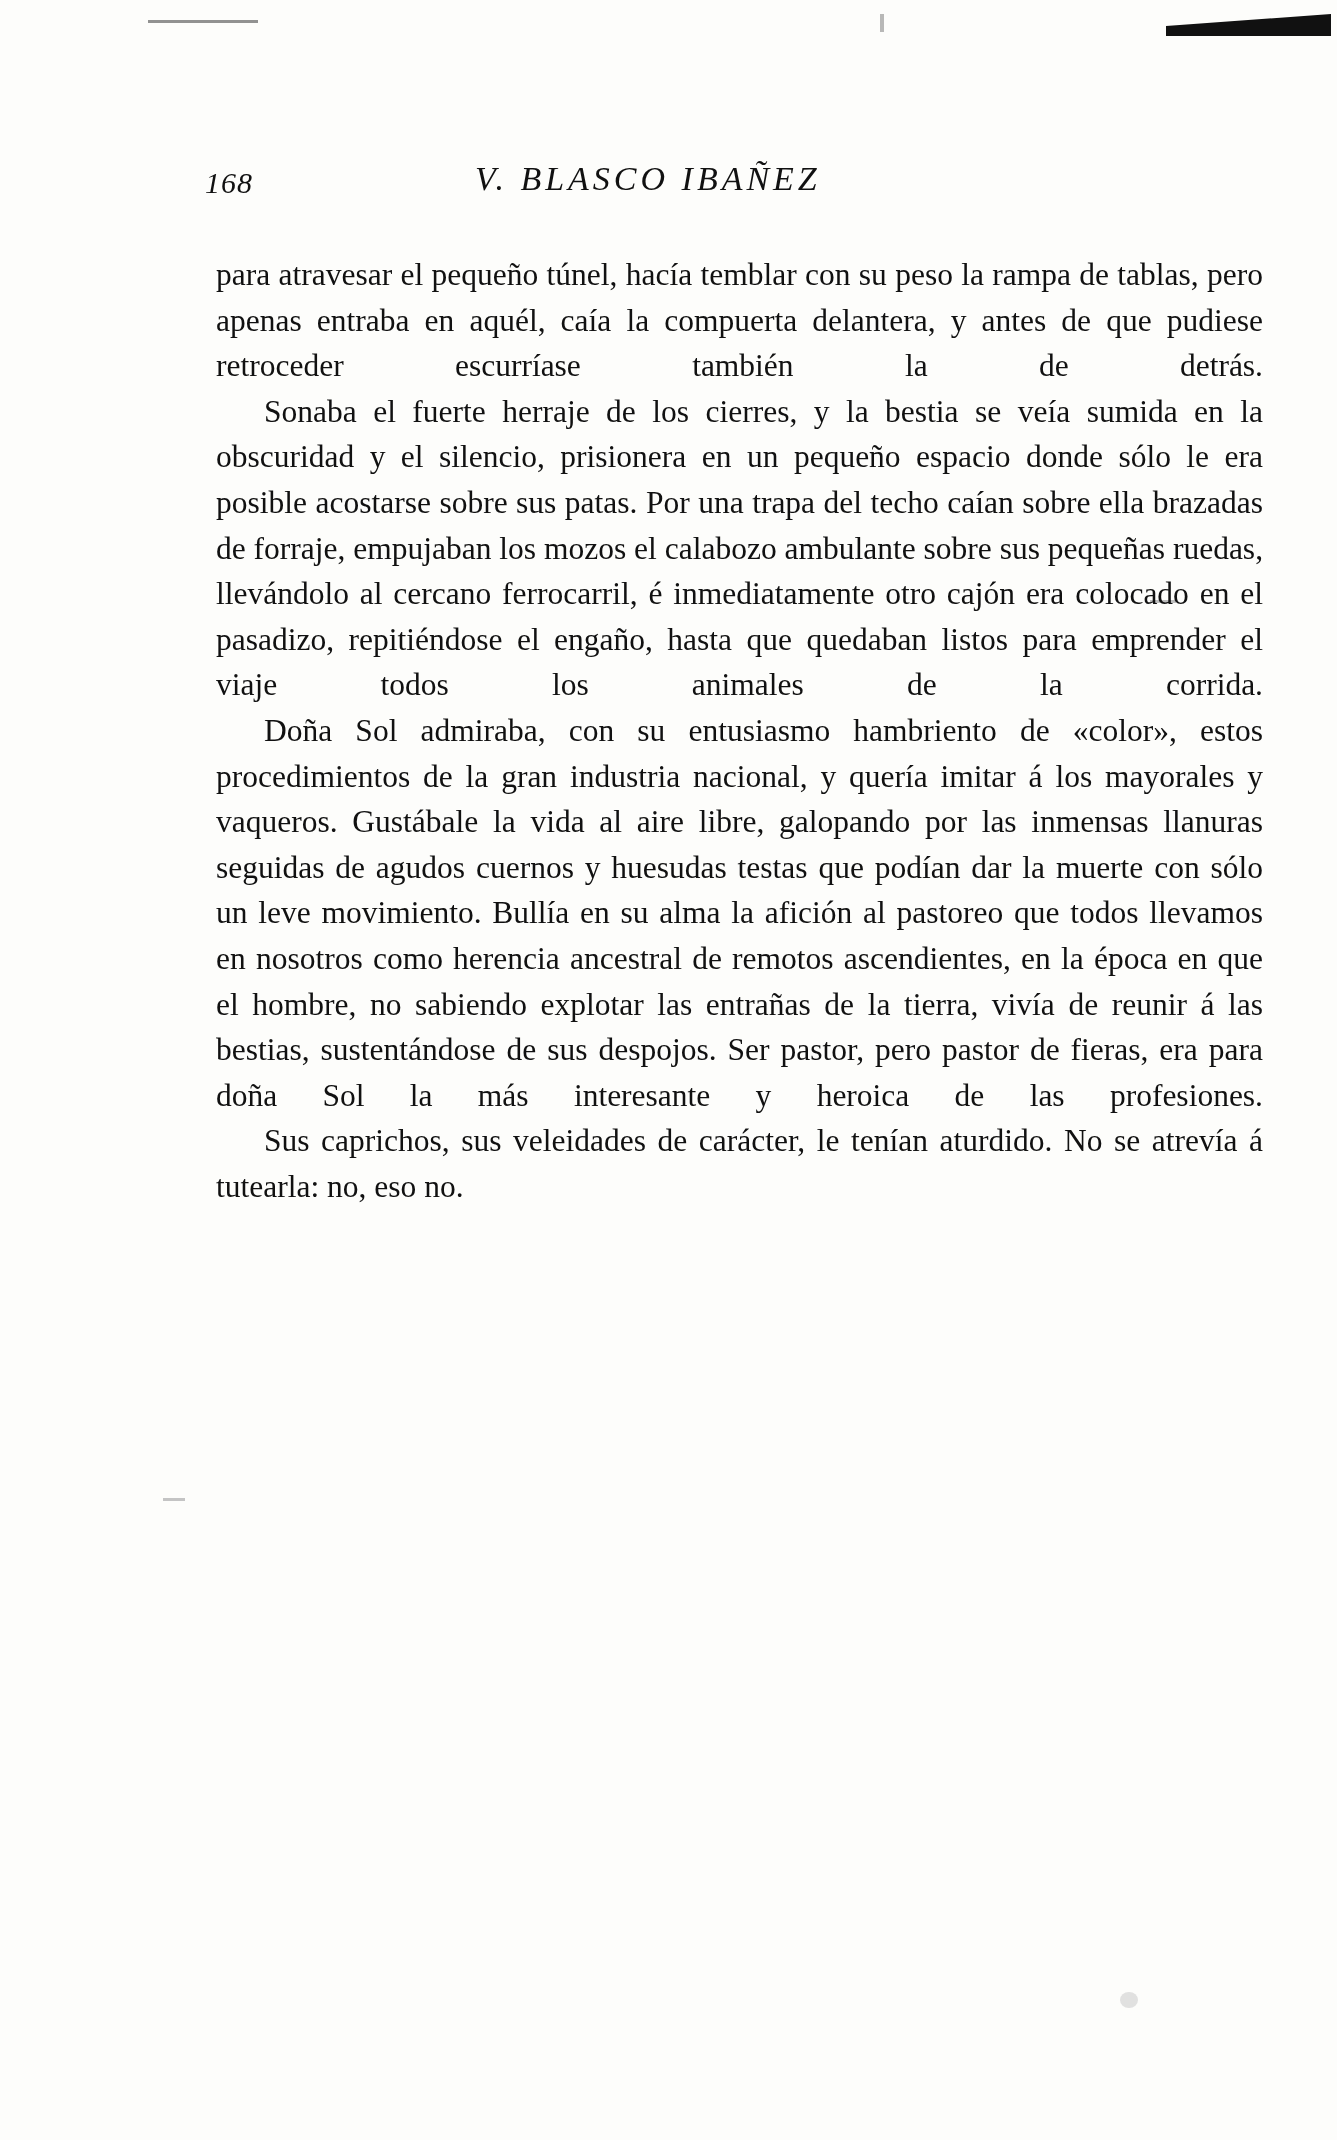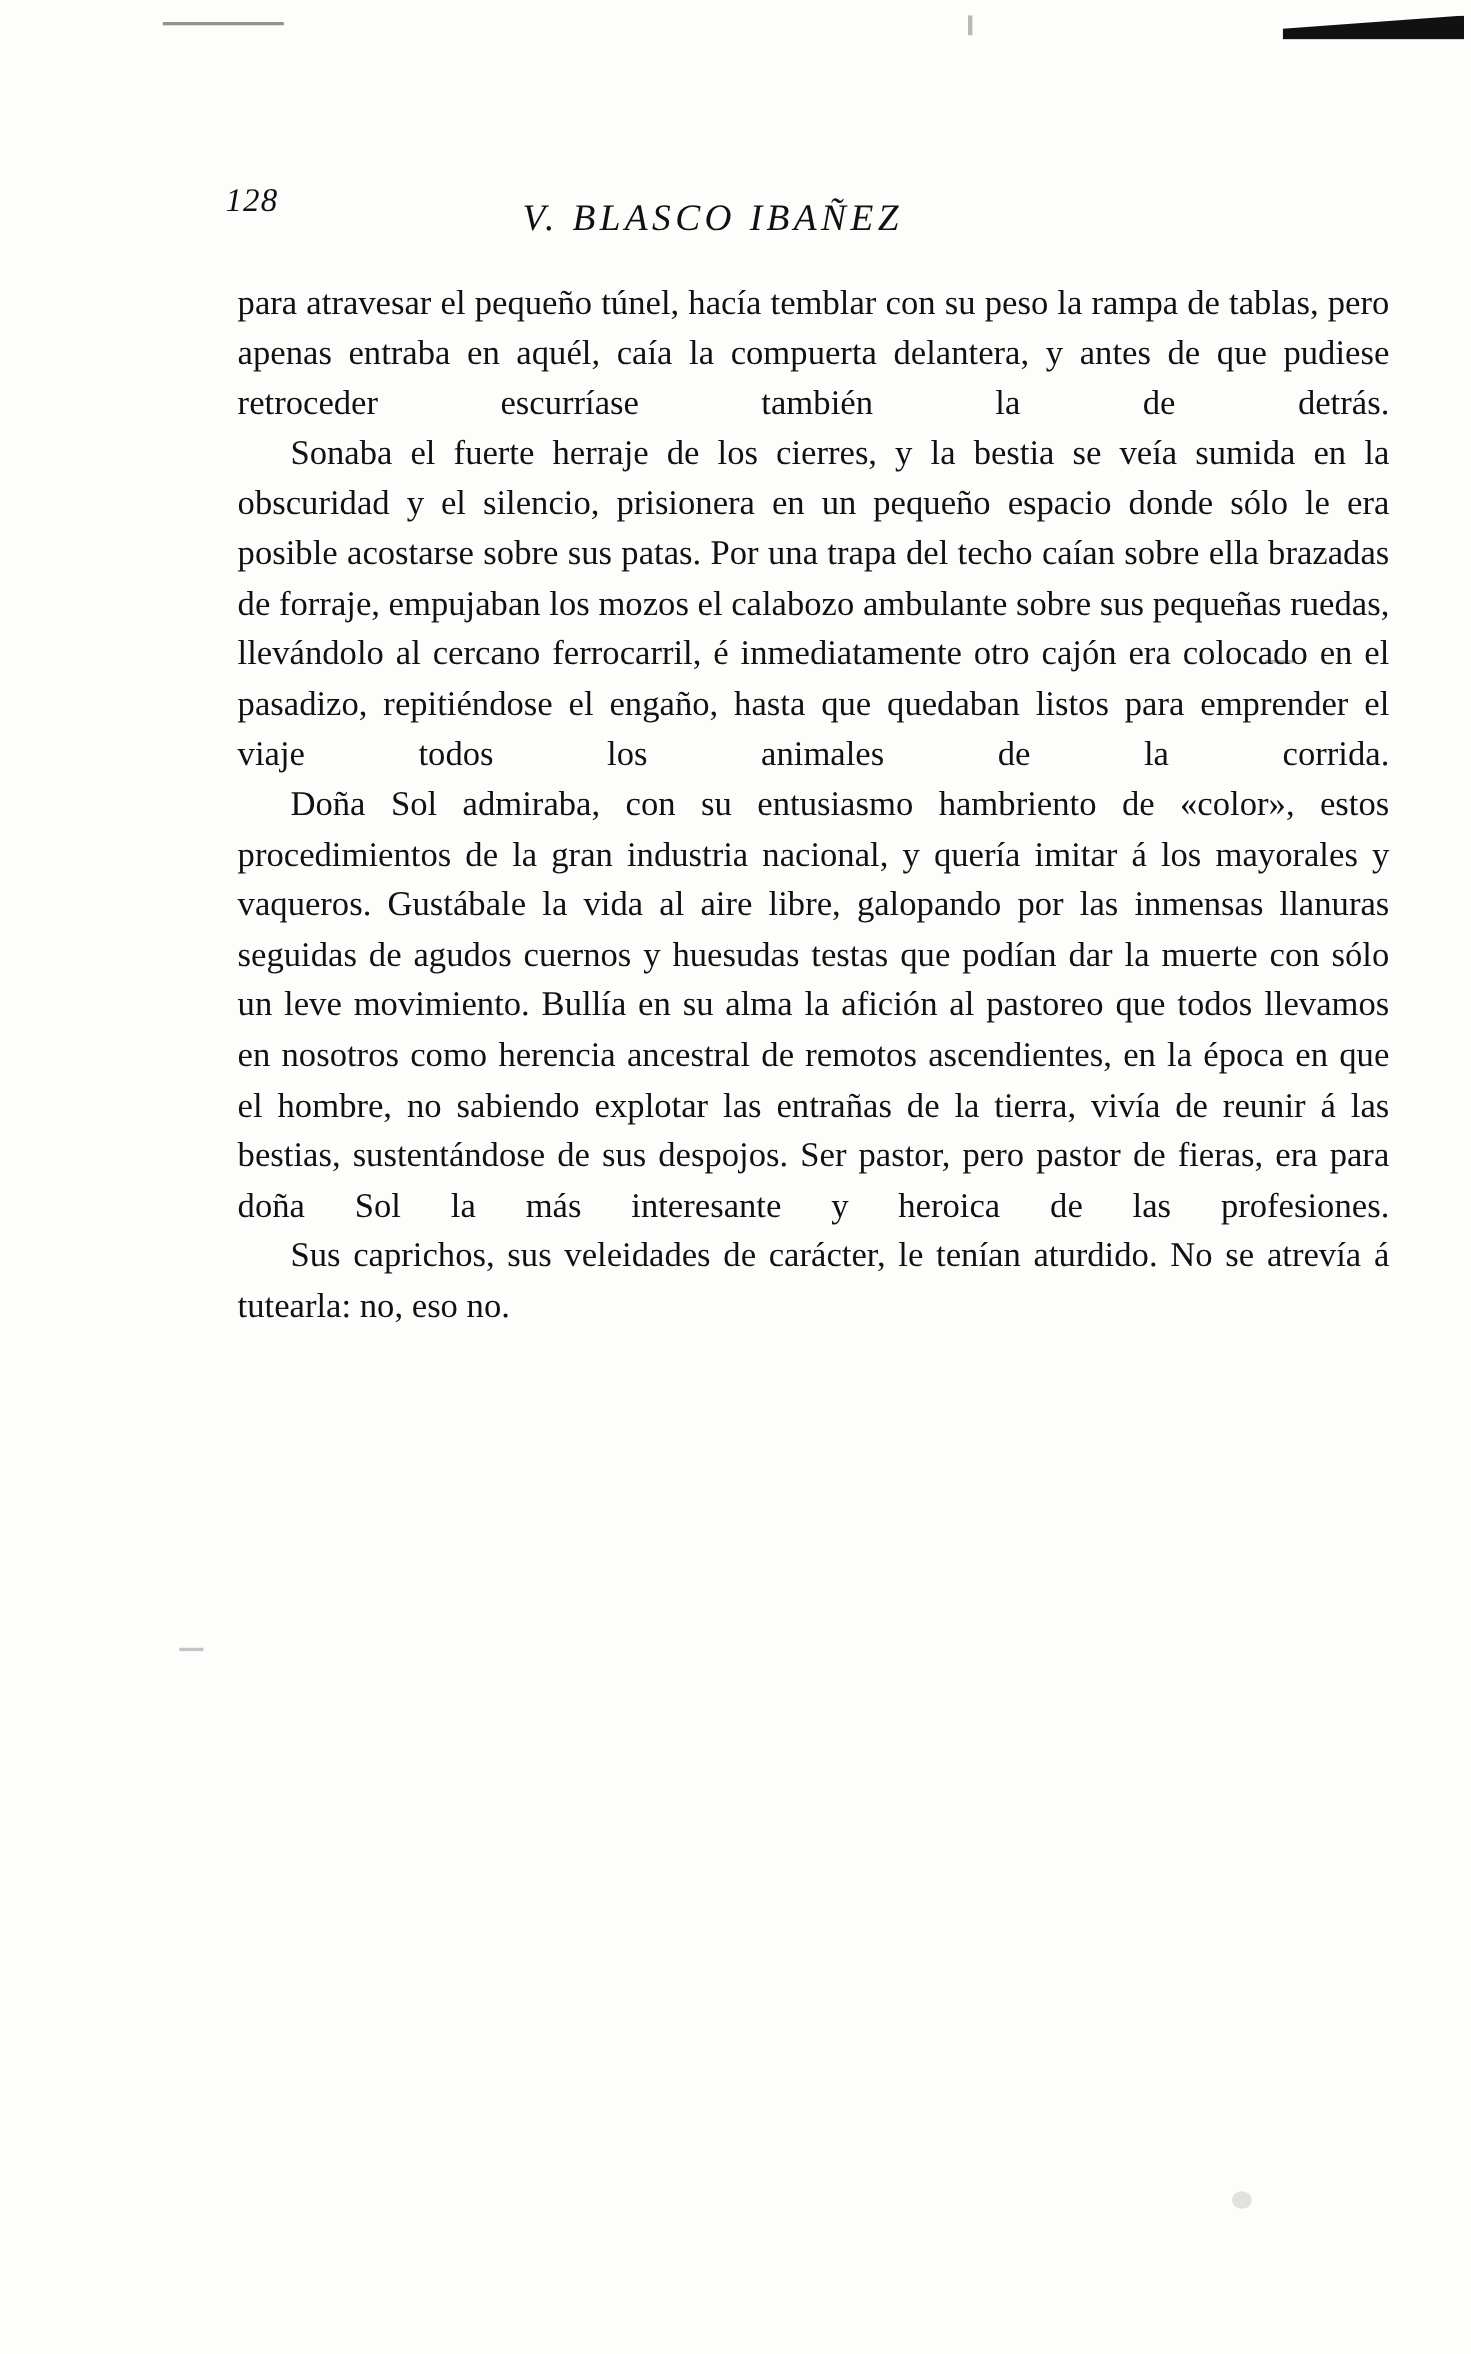--- a/index.html
+++ b/index.html
@@ -89,21 +89,20 @@
     letter-spacing: 1px;
   }
   .running-title {
     position: absolute;
     left: 270px;
     top: 0;
     font-style: italic;
     font-size: 34px;
     letter-spacing: 4px;
     white-space: pre;
-    margin-top: 20px;
   }
 
   
   .textblock {
     position: absolute;
     left: 216px;
     top: 252px;
     width: 1047px;
     font-size: 31.5px;
     line-height: 45.6px;
@@ -129,21 +128,21 @@
 <div class="page">
 
   <div class="artifact-line-left"></div>
   <div class="artifact-dot"></div>
   <div class="artifact-blob"></div>
   <div class="artifact-spot-a"></div>
   <div class="artifact-spot-b"></div>
   <div class="artifact-spot-c"></div>
 
   <div class="header">
-    <div class="folio">128</div>
+    <div class="folio">168</div>
     <div class="running-title">V. BLASCO IBAÑEZ</div>
   </div>
 
   <div class="textblock">
     <p class="first full-justify">para atravesar el pequeño túnel, hacía temblar con su peso la rampa de tablas, pero apenas entraba en aquél, caía la compuerta delantera, y antes de que pudiese retroceder escurríase también la de detrás.</p>
     <p class="full-justify">Sonaba el fuerte herraje de los cierres, y la bestia se veía sumida en la obscuridad y el silencio, prisionera en un pequeño espacio donde sólo le era posible acostarse sobre sus patas. Por una trapa del techo caían sobre ella brazadas de forraje, empujaban los mozos el calabozo ambulante sobre sus pequeñas ruedas, llevándolo al cercano ferrocarril, é inmediatamente otro cajón era colocado en el pasadizo, repitiéndose el engaño, hasta que quedaban listos para emprender el viaje todos los animales de la corrida.</p>
     <p class="full-justify">Doña Sol admiraba, con su entusiasmo hambriento de «color», estos procedimientos de la gran industria nacional, y quería imitar á los mayorales y vaqueros. Gustábale la vida al aire libre, galopando por las inmensas llanuras seguidas de agudos cuernos y huesudas testas que podían dar la muerte con sólo un leve movimiento. Bullía en su alma la afición al pastoreo que todos llevamos en nosotros como herencia ancestral de remotos ascendientes, en la época en que el hombre, no sabiendo explotar las entrañas de la tierra, vivía de reunir á las bestias, sustentándose de sus despojos. Ser pastor, pero pastor de fieras, era para doña Sol la más interesante y heroica de las profesiones.</p>
     <p>Sus caprichos, sus veleidades de carácter, le tenían aturdido. No se atrevía á tutearla: no, eso no.</p>
   </div>
 

